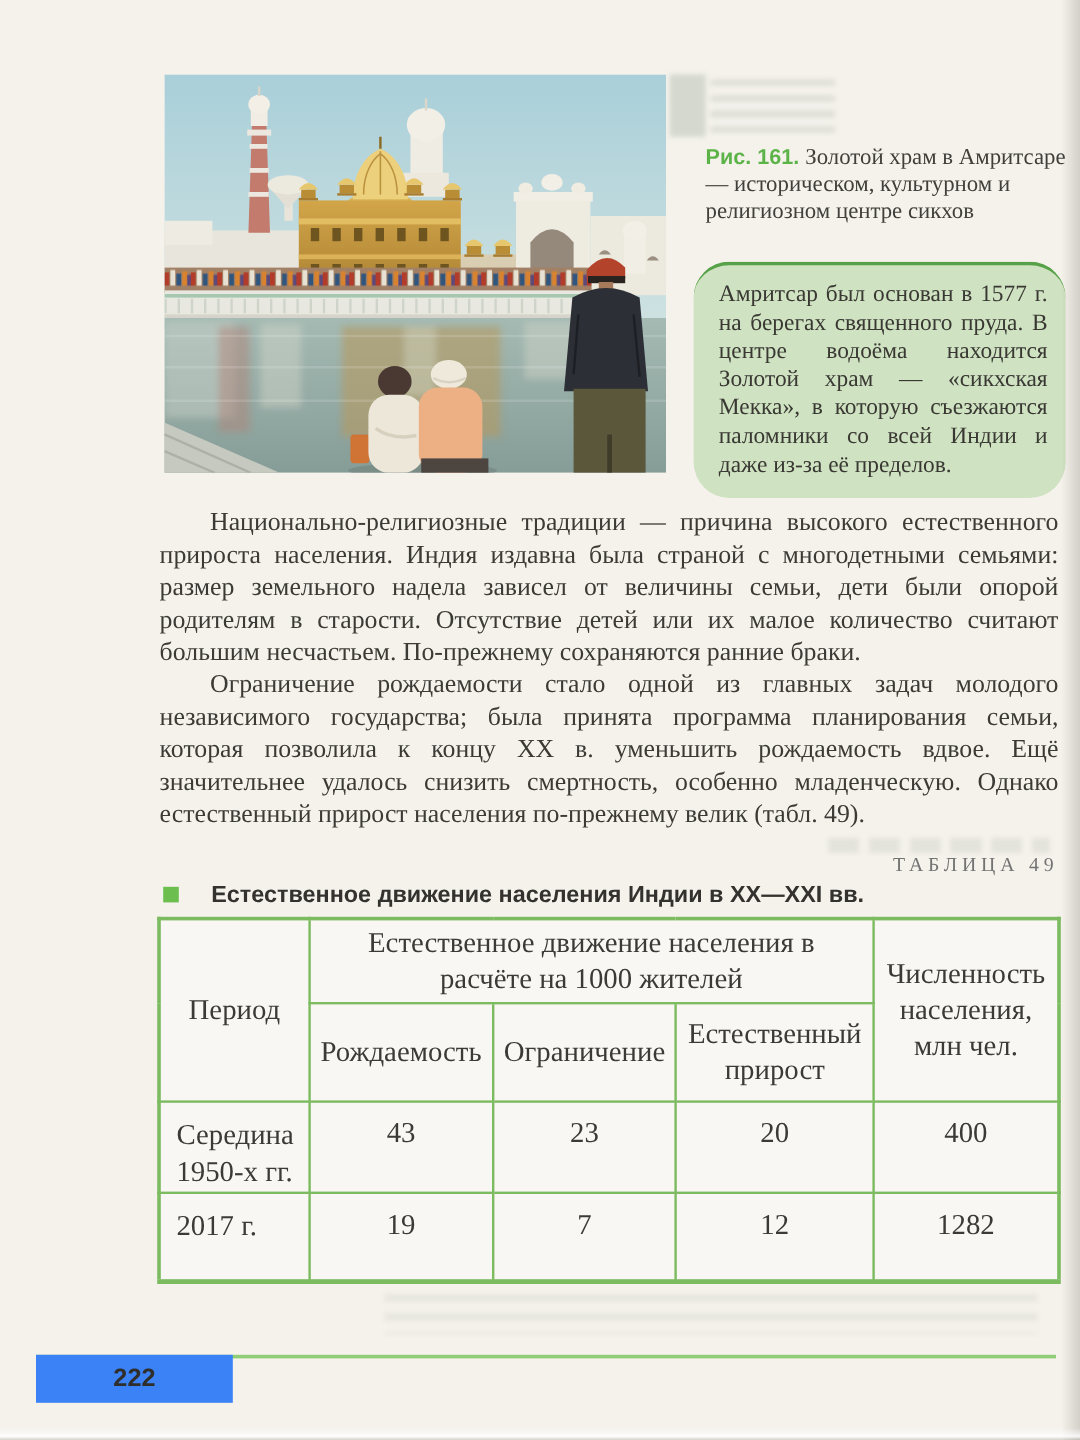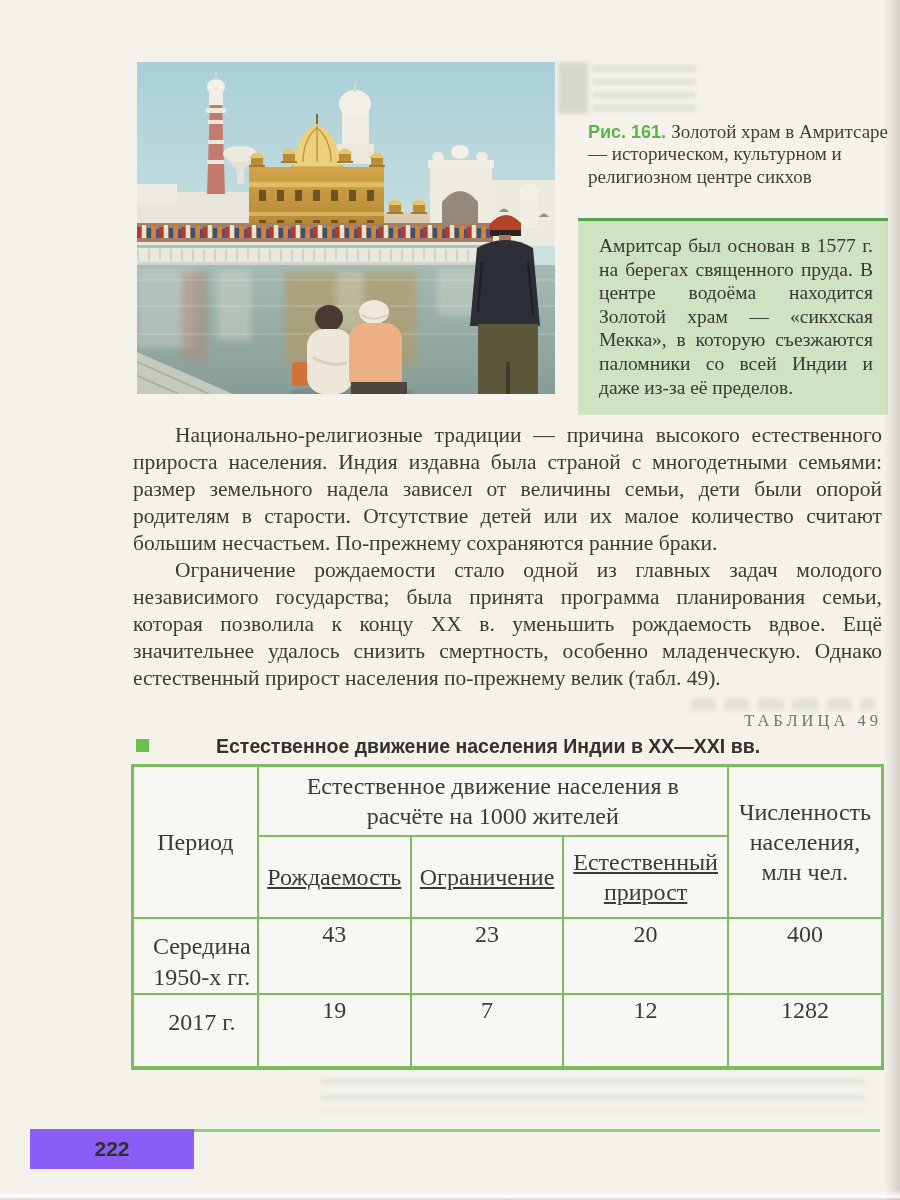--- a/index.html
+++ b/index.html
@@ -27,48 +27,48 @@
   .photo svg{display:block;width:100%;height:100%;}
 
   .fig-caption{position:absolute;left:588px;top:121px;width:308px;
     font-size:19px;line-height:1.18;color:#403f3a;}
   .fig-label{font-family:"Liberation Sans","DejaVu Sans",sans-serif;
     font-weight:bold;color:#5cb448;margin-right:5px;font-size:18px;}
 
   .info-box{position:absolute;left:578px;top:218px;width:310px;box-sizing:border-box;
     background:#cfe2c1;border-top:3px solid #57a249;
     padding:13px 15px 16px 21px;
-    font-size:19.5px;line-height:1.21;text-align:justify;color:#393833;}
+    font-size:19.5px;line-height:1.21;text-align:justify;color:#393833;border-radius:30px;}
 
   .body-text{position:absolute;left:133px;top:422px;width:749px;
     font-size:21.5px;line-height:27px;text-align:justify;}
   .body-text p{margin:0;text-indent:42px;hyphens:auto;}
 
   .table-label{position:absolute;left:133px;top:711px;width:749px;text-align:right;
     font-size:16.5px;letter-spacing:4px;color:#737373;}
   .table-title{position:absolute;left:136px;top:736px;width:740px;display:flex;align-items:flex-start;}
   .bullet{width:13px;height:13px;background:#6cbf4f;margin:3px 27px 0 0;flex:none;}
   .table-title-text{font-family:"Liberation Sans","DejaVu Sans",sans-serif;
-    font-weight:bold;font-size:19.5px;color:#33322e;line-height:1.1;margin-left:40px;}
+    font-weight:bold;font-size:19.5px;color:#33322e;line-height:1.1;}
 
   table.data{position:absolute;left:131px;top:764px;width:753px;border-collapse:collapse;
     background:rgba(255,255,255,.4);}
   table.data th,table.data td{border:2px solid #7cbb60;font-weight:normal;
     font-size:24px;color:#3b3a36;}
   table.data{border:3px solid #7cbb60;border-bottom-width:4px;}
   th.hc{text-align:center;vertical-align:middle;font-weight:bold;line-height:1.25;padding:4px 8px;}
-  tr.h1{height:64px;} tr.h2{height:82px;text-decoration:underline;} tr.r1{height:68px;} tr.r2{height:74px;}
-  td.period{vertical-align:top;text-align:center;padding:12px 0 0 13px;line-height:1.3;}
-  td.num{vertical-align:top;text-align:center;padding-top:2px;}
+  tr.h1{height:64px;} tr.h2{height:82px;} tr.r1{height:68px;} tr.r2{height:74px;}
+  td.period{vertical-align:top;text-align:left;padding:12px 0 0 13px;line-height:1.3;}
+  td.num{vertical-align:top;text-align:center;padding-top:13px;}
 
   .exercise{position:absolute;left:140px;top:1054px;width:746px;
     font-size:21px;line-height:26px;text-align:justify;}
 
   .footer-line{position:absolute;left:30px;top:1129px;width:850px;height:3px;background:#8fce77;}
-  .footer-block{position:absolute;left:30px;top:1129px;width:164px;height:40px;background:#8b5cf6;
+  .footer-block{position:absolute;left:30px;top:1129px;width:164px;height:40px;background:#3b82f6;
     display:flex;align-items:center;justify-content:center;}
   .footer-num{font-family:"Liberation Sans","DejaVu Sans",sans-serif;
     font-weight:bold;font-size:21px;color:#2f2e2a;}
   .footer-title{position:absolute;right:18px;top:1138px;width:690px;text-align:right;
     font-family:"Liberation Sans","DejaVu Sans",sans-serif;
     font-weight:bold;font-size:16.5px;color:#3c3b37;white-space:nowrap;}
   .footer-sec{color:#5cb448;margin-right:5px;}
 </style>
 </head>
 <body>

